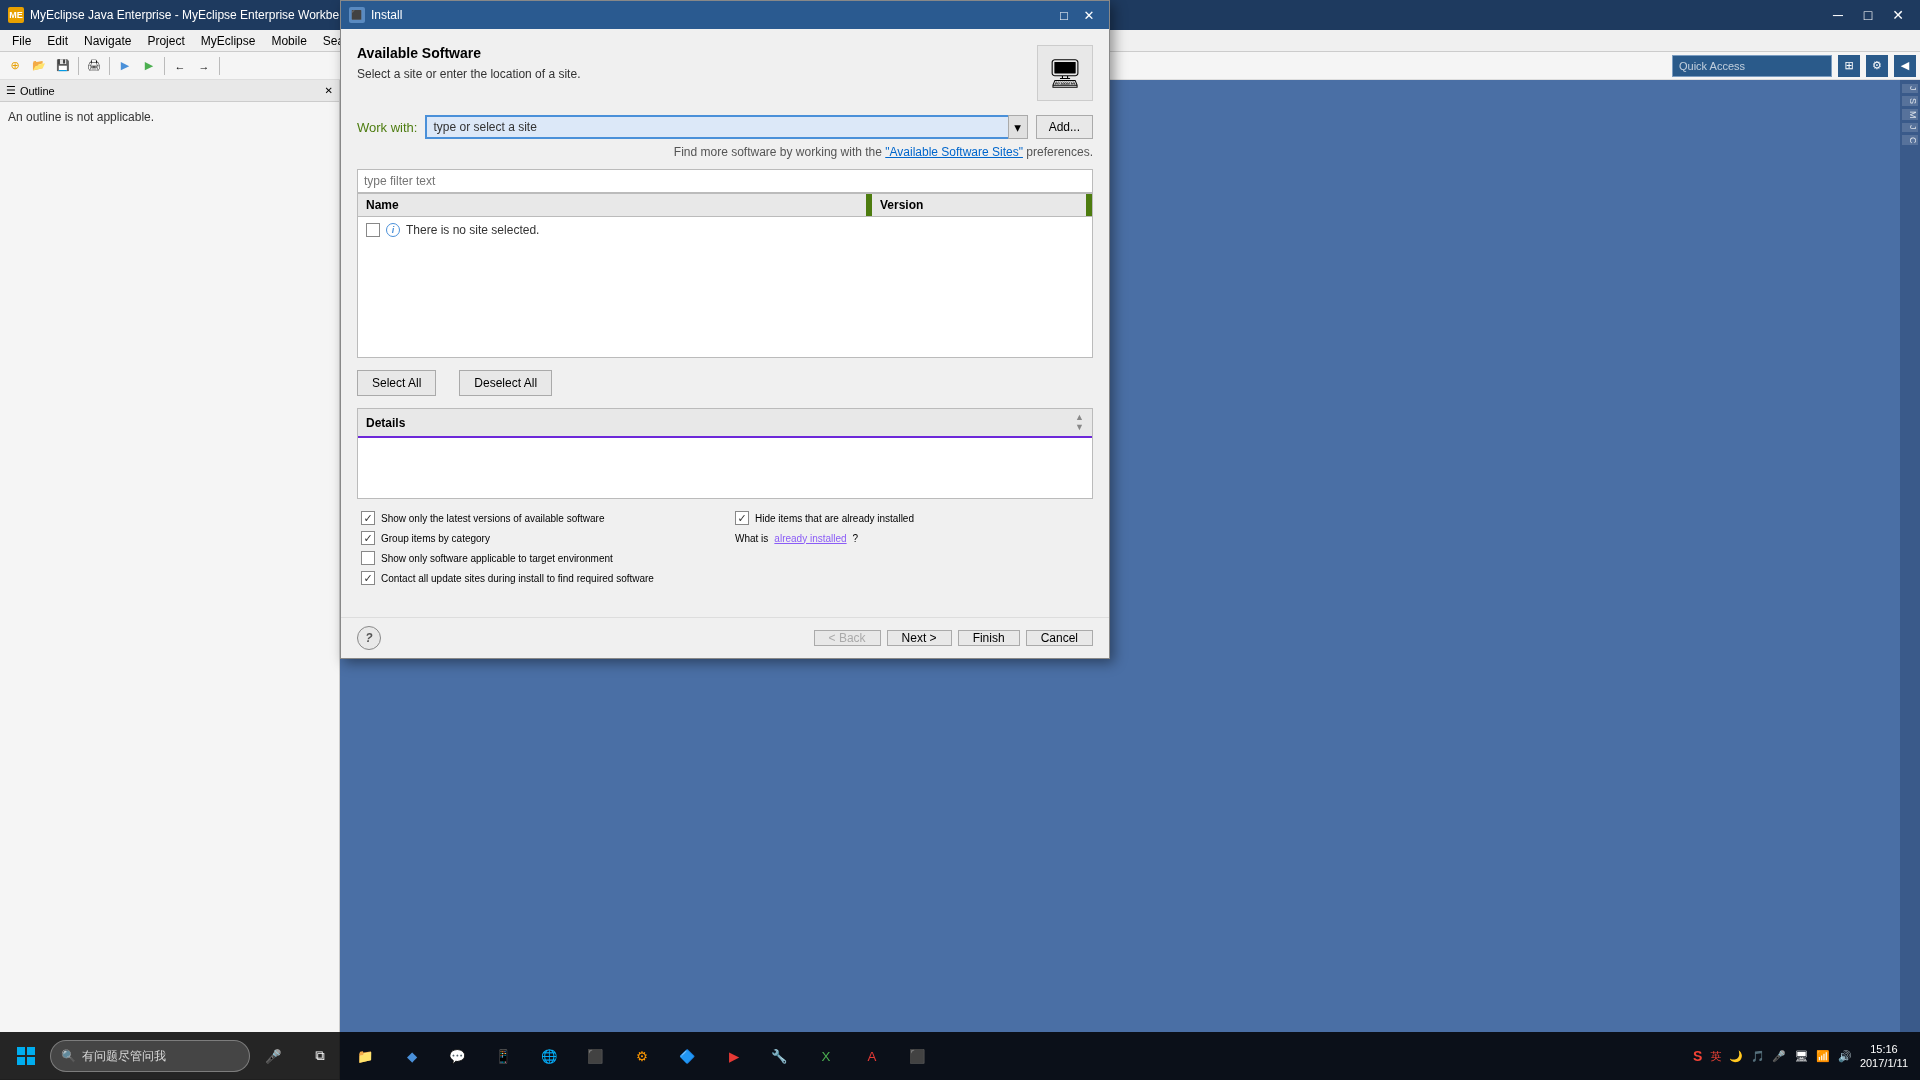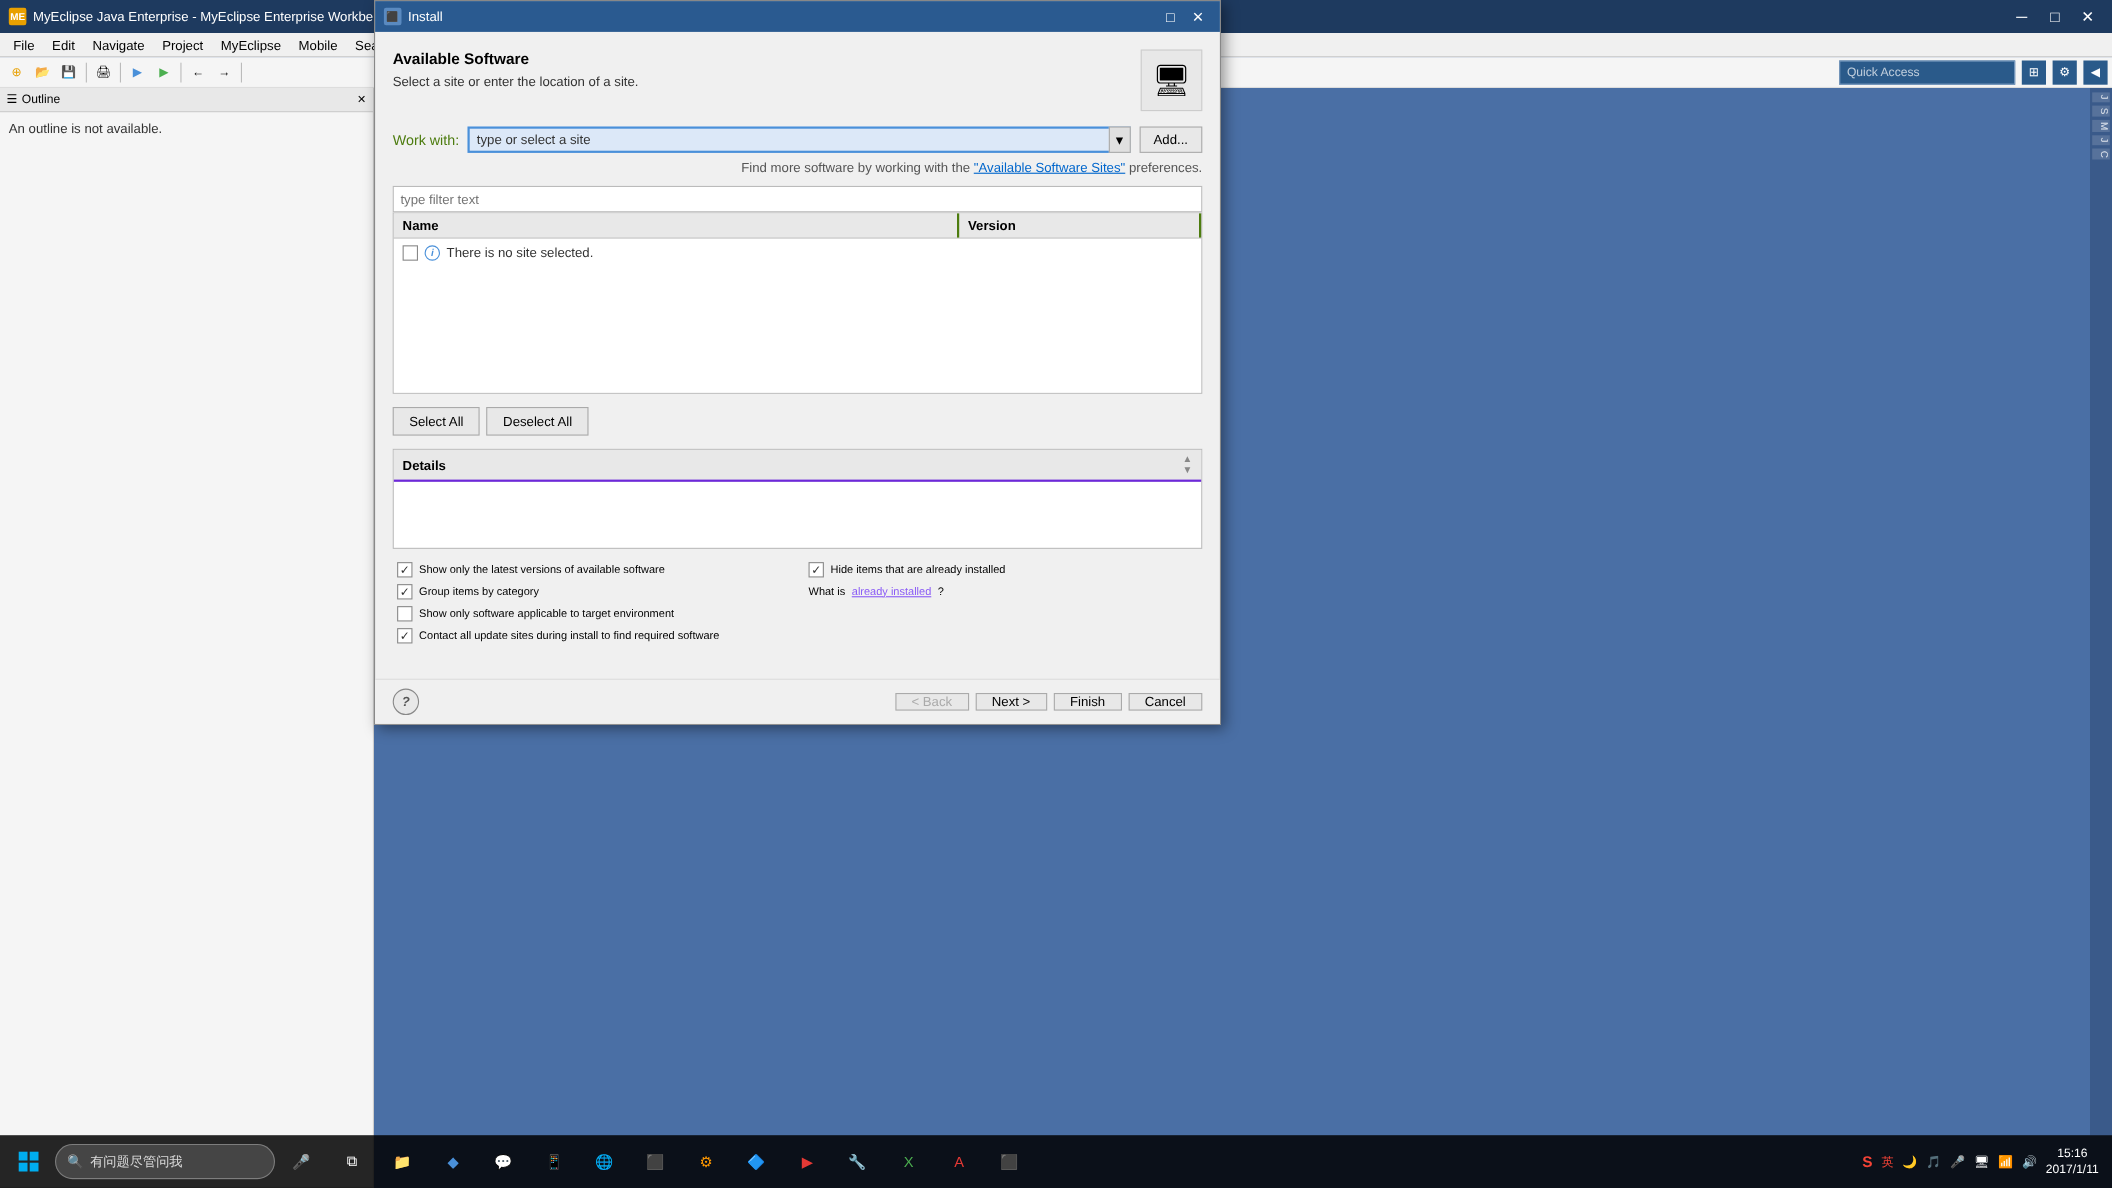--- a/index.html
+++ b/index.html
@@ -322,21 +322,21 @@
     .table-header {
       display: flex;
       background: #e8e8e8;
       border-bottom: 1px solid #bbb;
     }
     .table-header-cell {
       padding: 4px 8px;
       font-size: 12px;
       font-weight: bold;
       color: #000;
-      border-right: 2px solid #4d7c0f;
+      border-right: 6px solid #4d7c0f;
     }
     .table-header-cell:first-child { flex: 1; }
     .table-header-cell:nth-child(2) { width: 220px; }
     .table-body {
       height: 140px;
       background: white;
       display: flex;
       align-items: flex-start;
       padding: 4px 8px;
     }
@@ -364,21 +364,21 @@
       font-weight: bold;
     }
     .no-site-text {
       font-size: 12px;
       color: #333;
     }
 
     
     .btn-row {
       display: flex;
-      gap: 6px;
+      gap: 23px;
       margin-bottom: 12px;
     }
     .action-btn {
       height: 26px;
       padding: 0 14px;
       background: #e8e8e8;
       border: 1px solid #aaa;
       cursor: pointer;
       font-size: 12px;
     }
@@ -566,21 +566,21 @@
   <div class="main-layout">
 
     <div class="left-sidebar">
       <div class="outline-panel">
         <div class="panel-header">
           <span>☰</span>
           <span>Outline</span>
           <span class="panel-close">✕</span>
         </div>
         <div class="panel-content">
-          <span>An outline is not available.</span>
+          <span>An outline is not applicable.</span>
         </div>
       </div>
     </div>
 
     <div class="content-area">
     </div>
   </div>
 
   <div class="right-panel">
     <div class="rpanel-btn">J</div>

